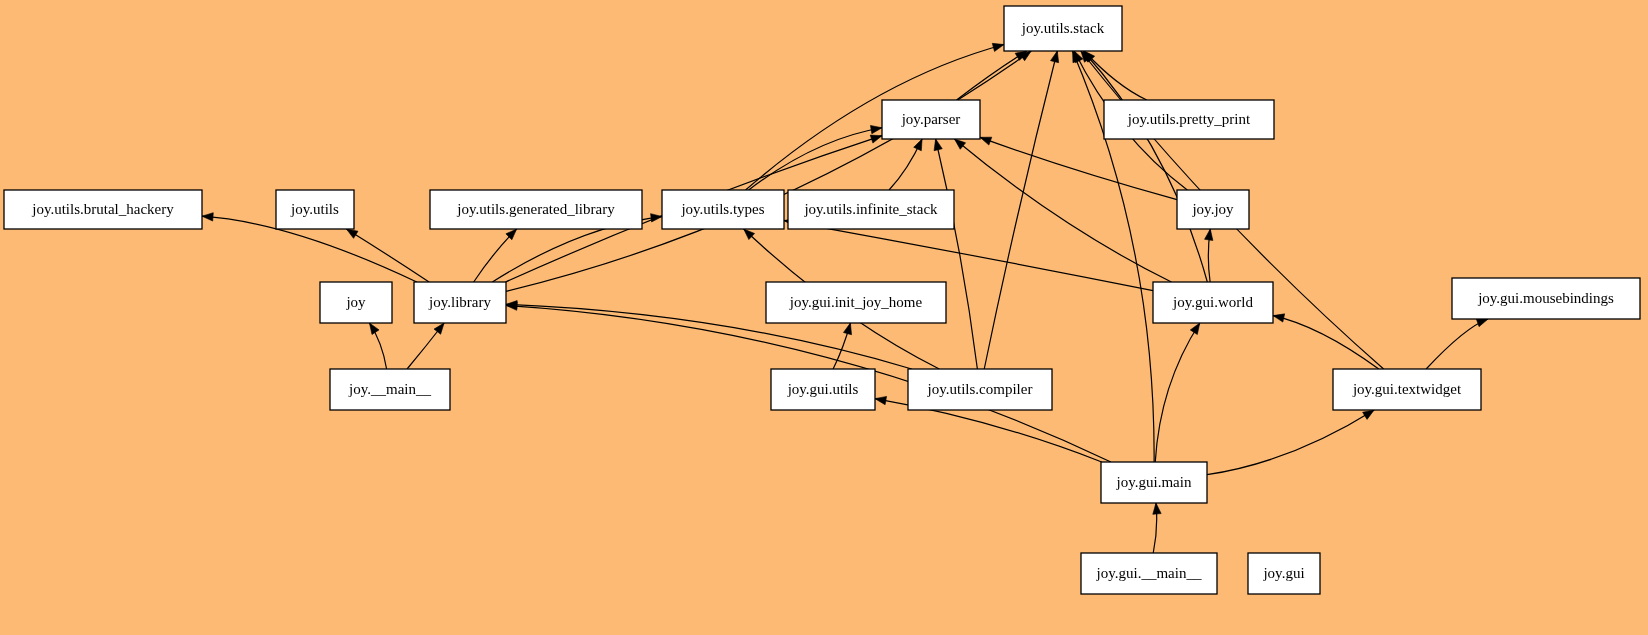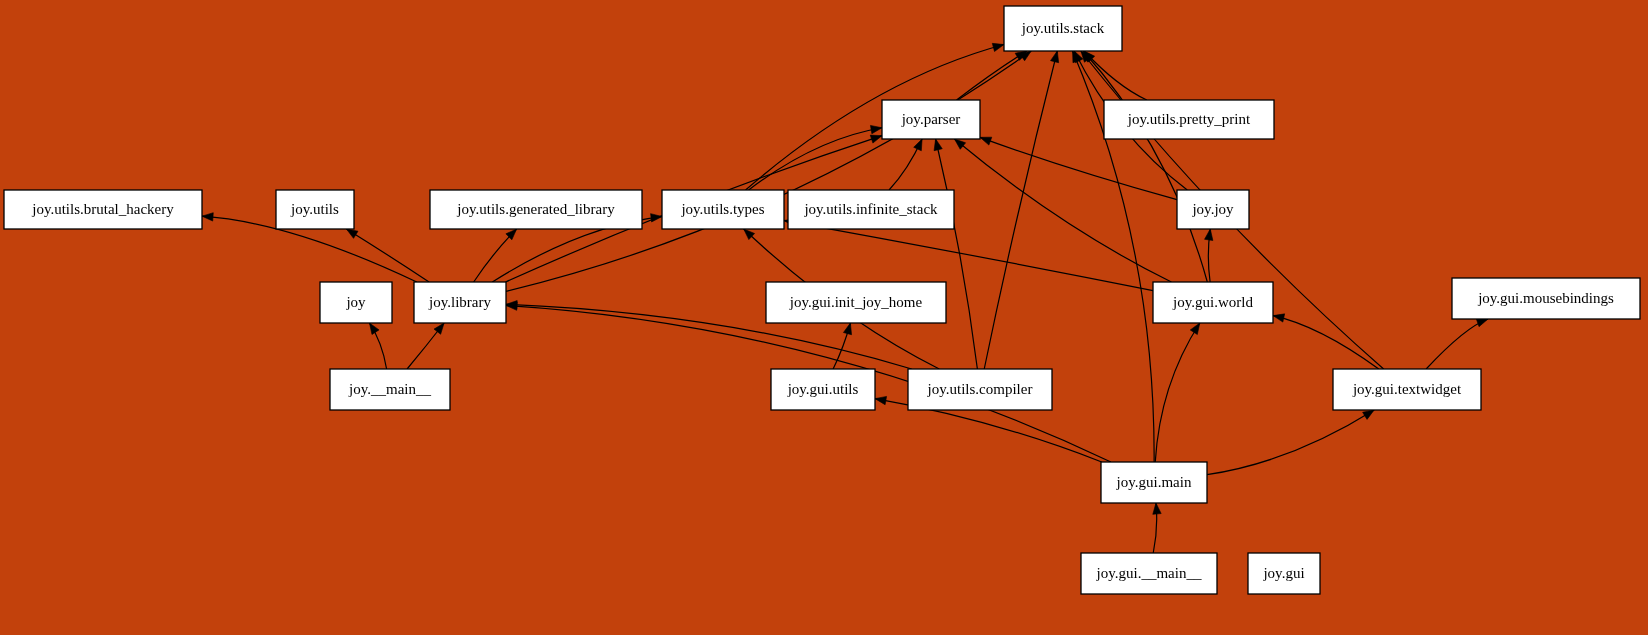--- a/index.html
+++ b/index.html
@@ -4,21 +4,21 @@
 <style>
   html, body {
     margin: 0;
     padding: 0;
     background: #ffffff;
   }
   #canvas {
     position: relative;
     width: 1648px;
     height: 635px;
-    background: #c2410c;
+    background: #fdba74;
     font-family: "Liberation Serif", "DejaVu Serif", serif;
     overflow: hidden;
   }
   svg#graph {
     position: absolute;
     left: 0;
     top: 0;
     width: 1648px;
     height: 635px;
   }

